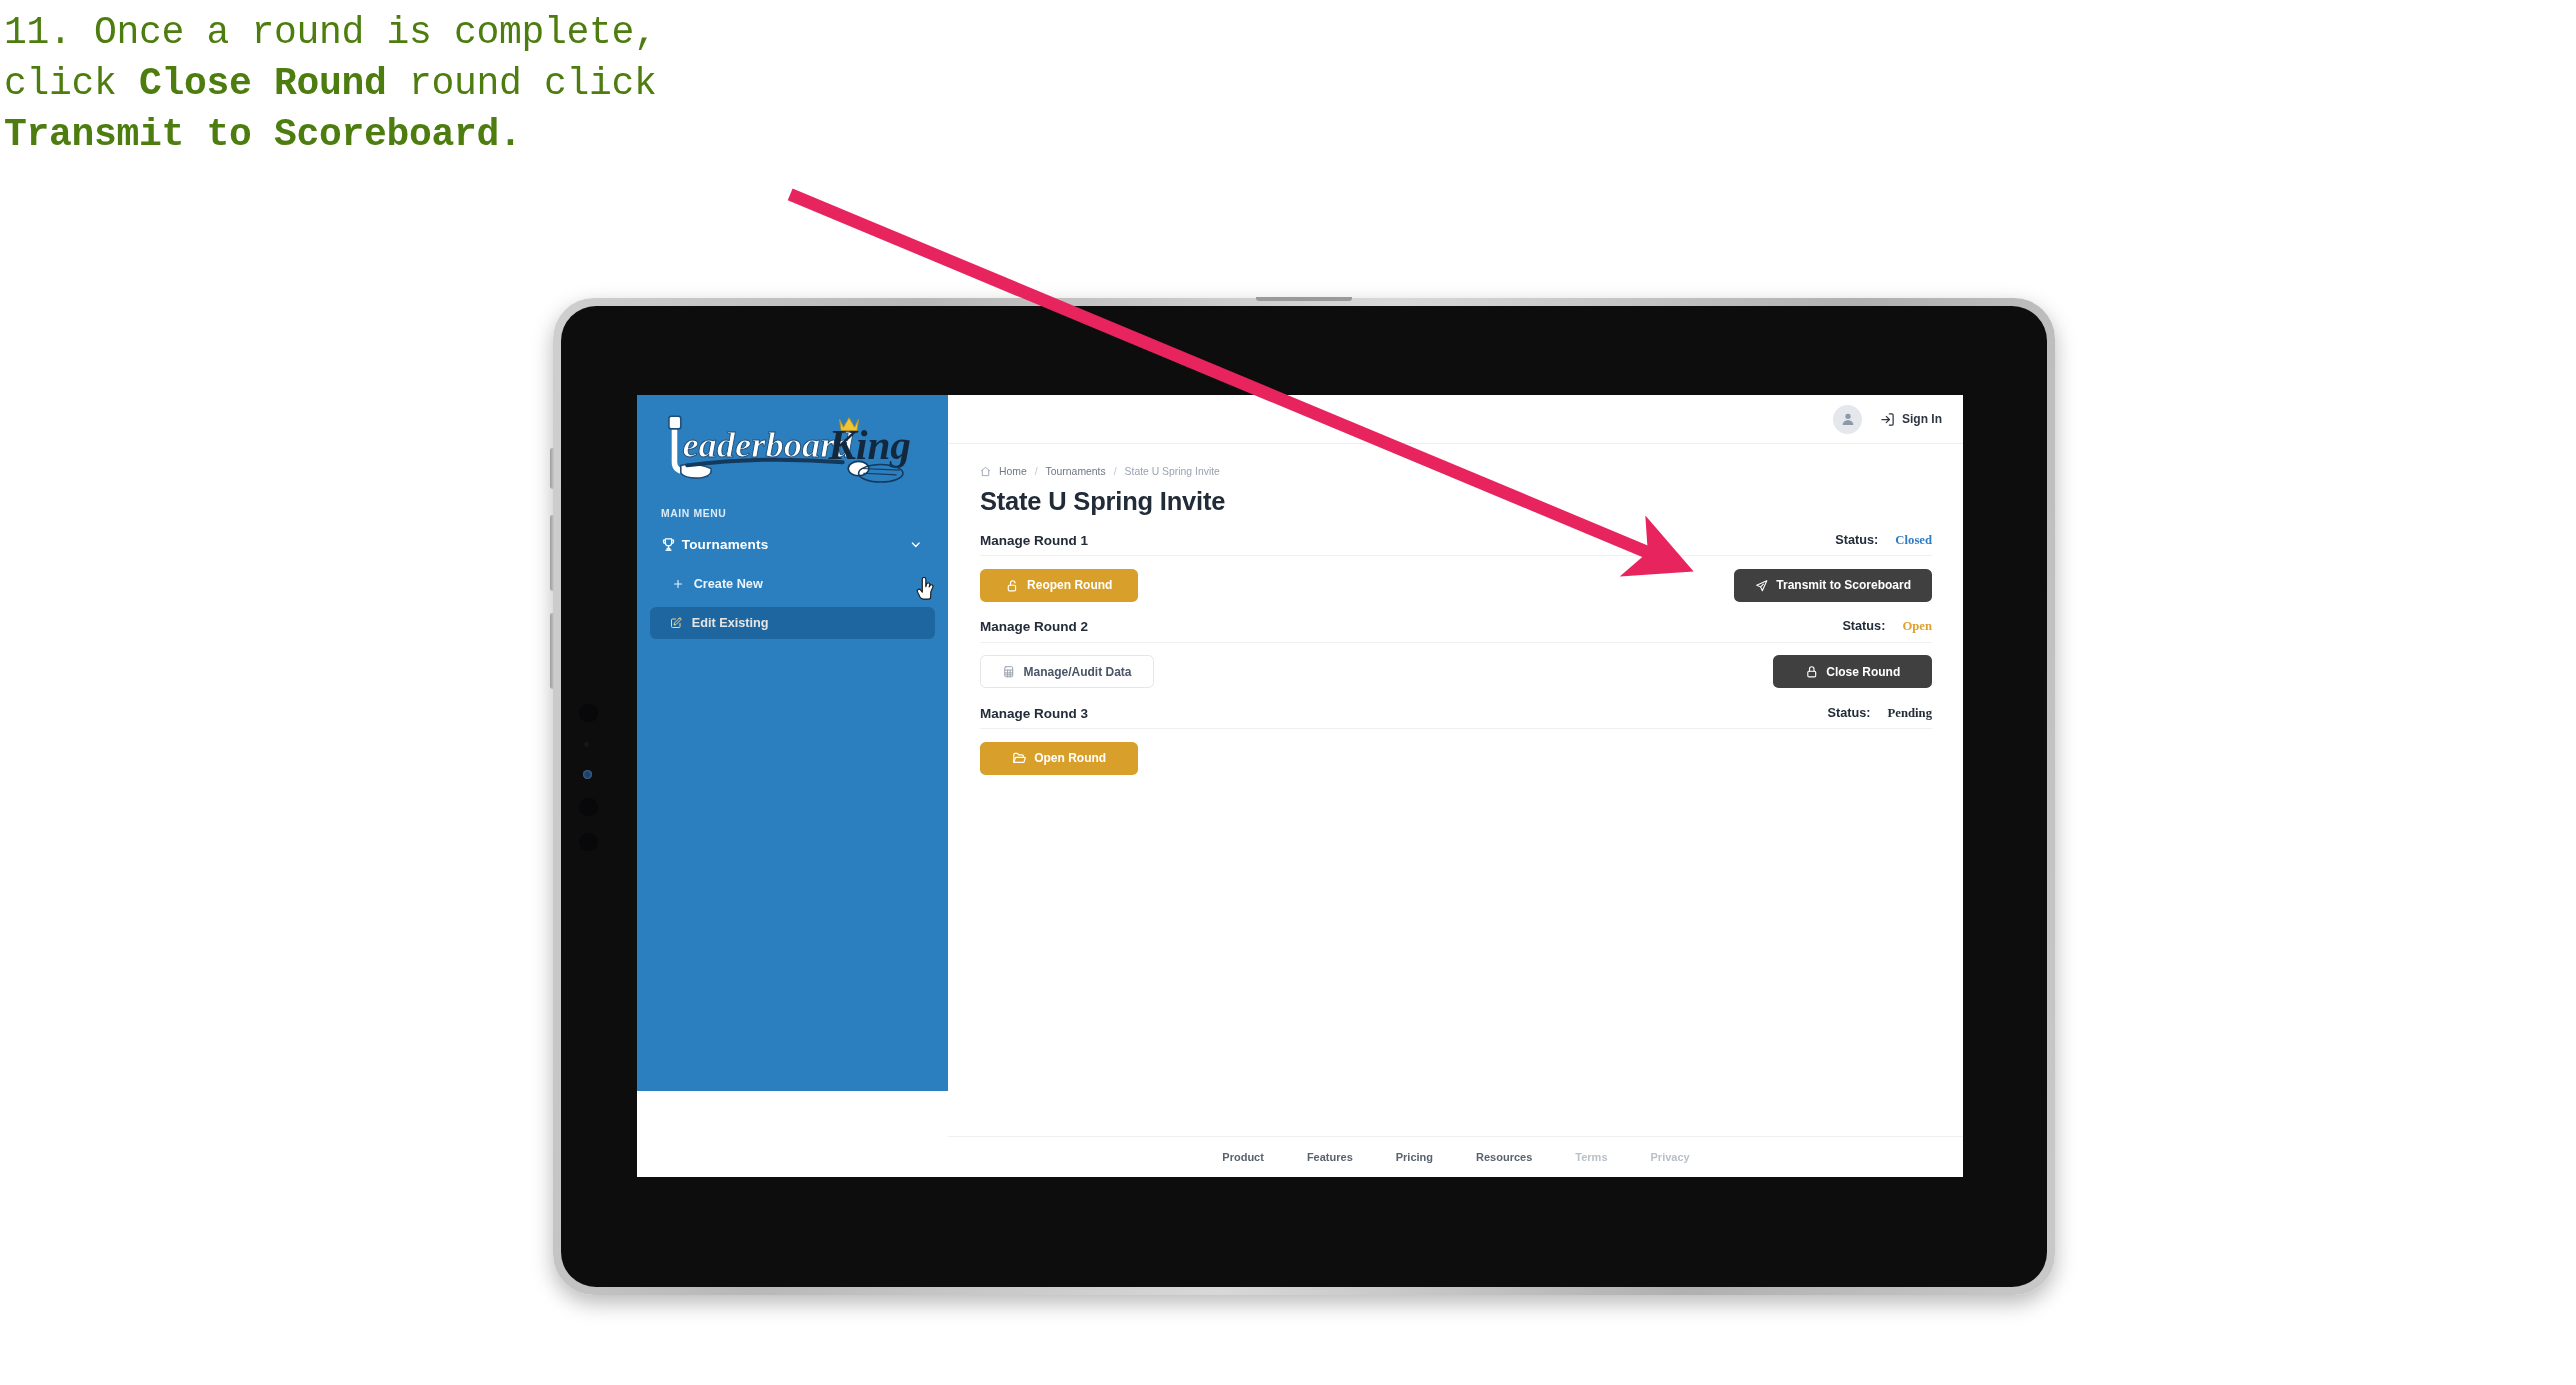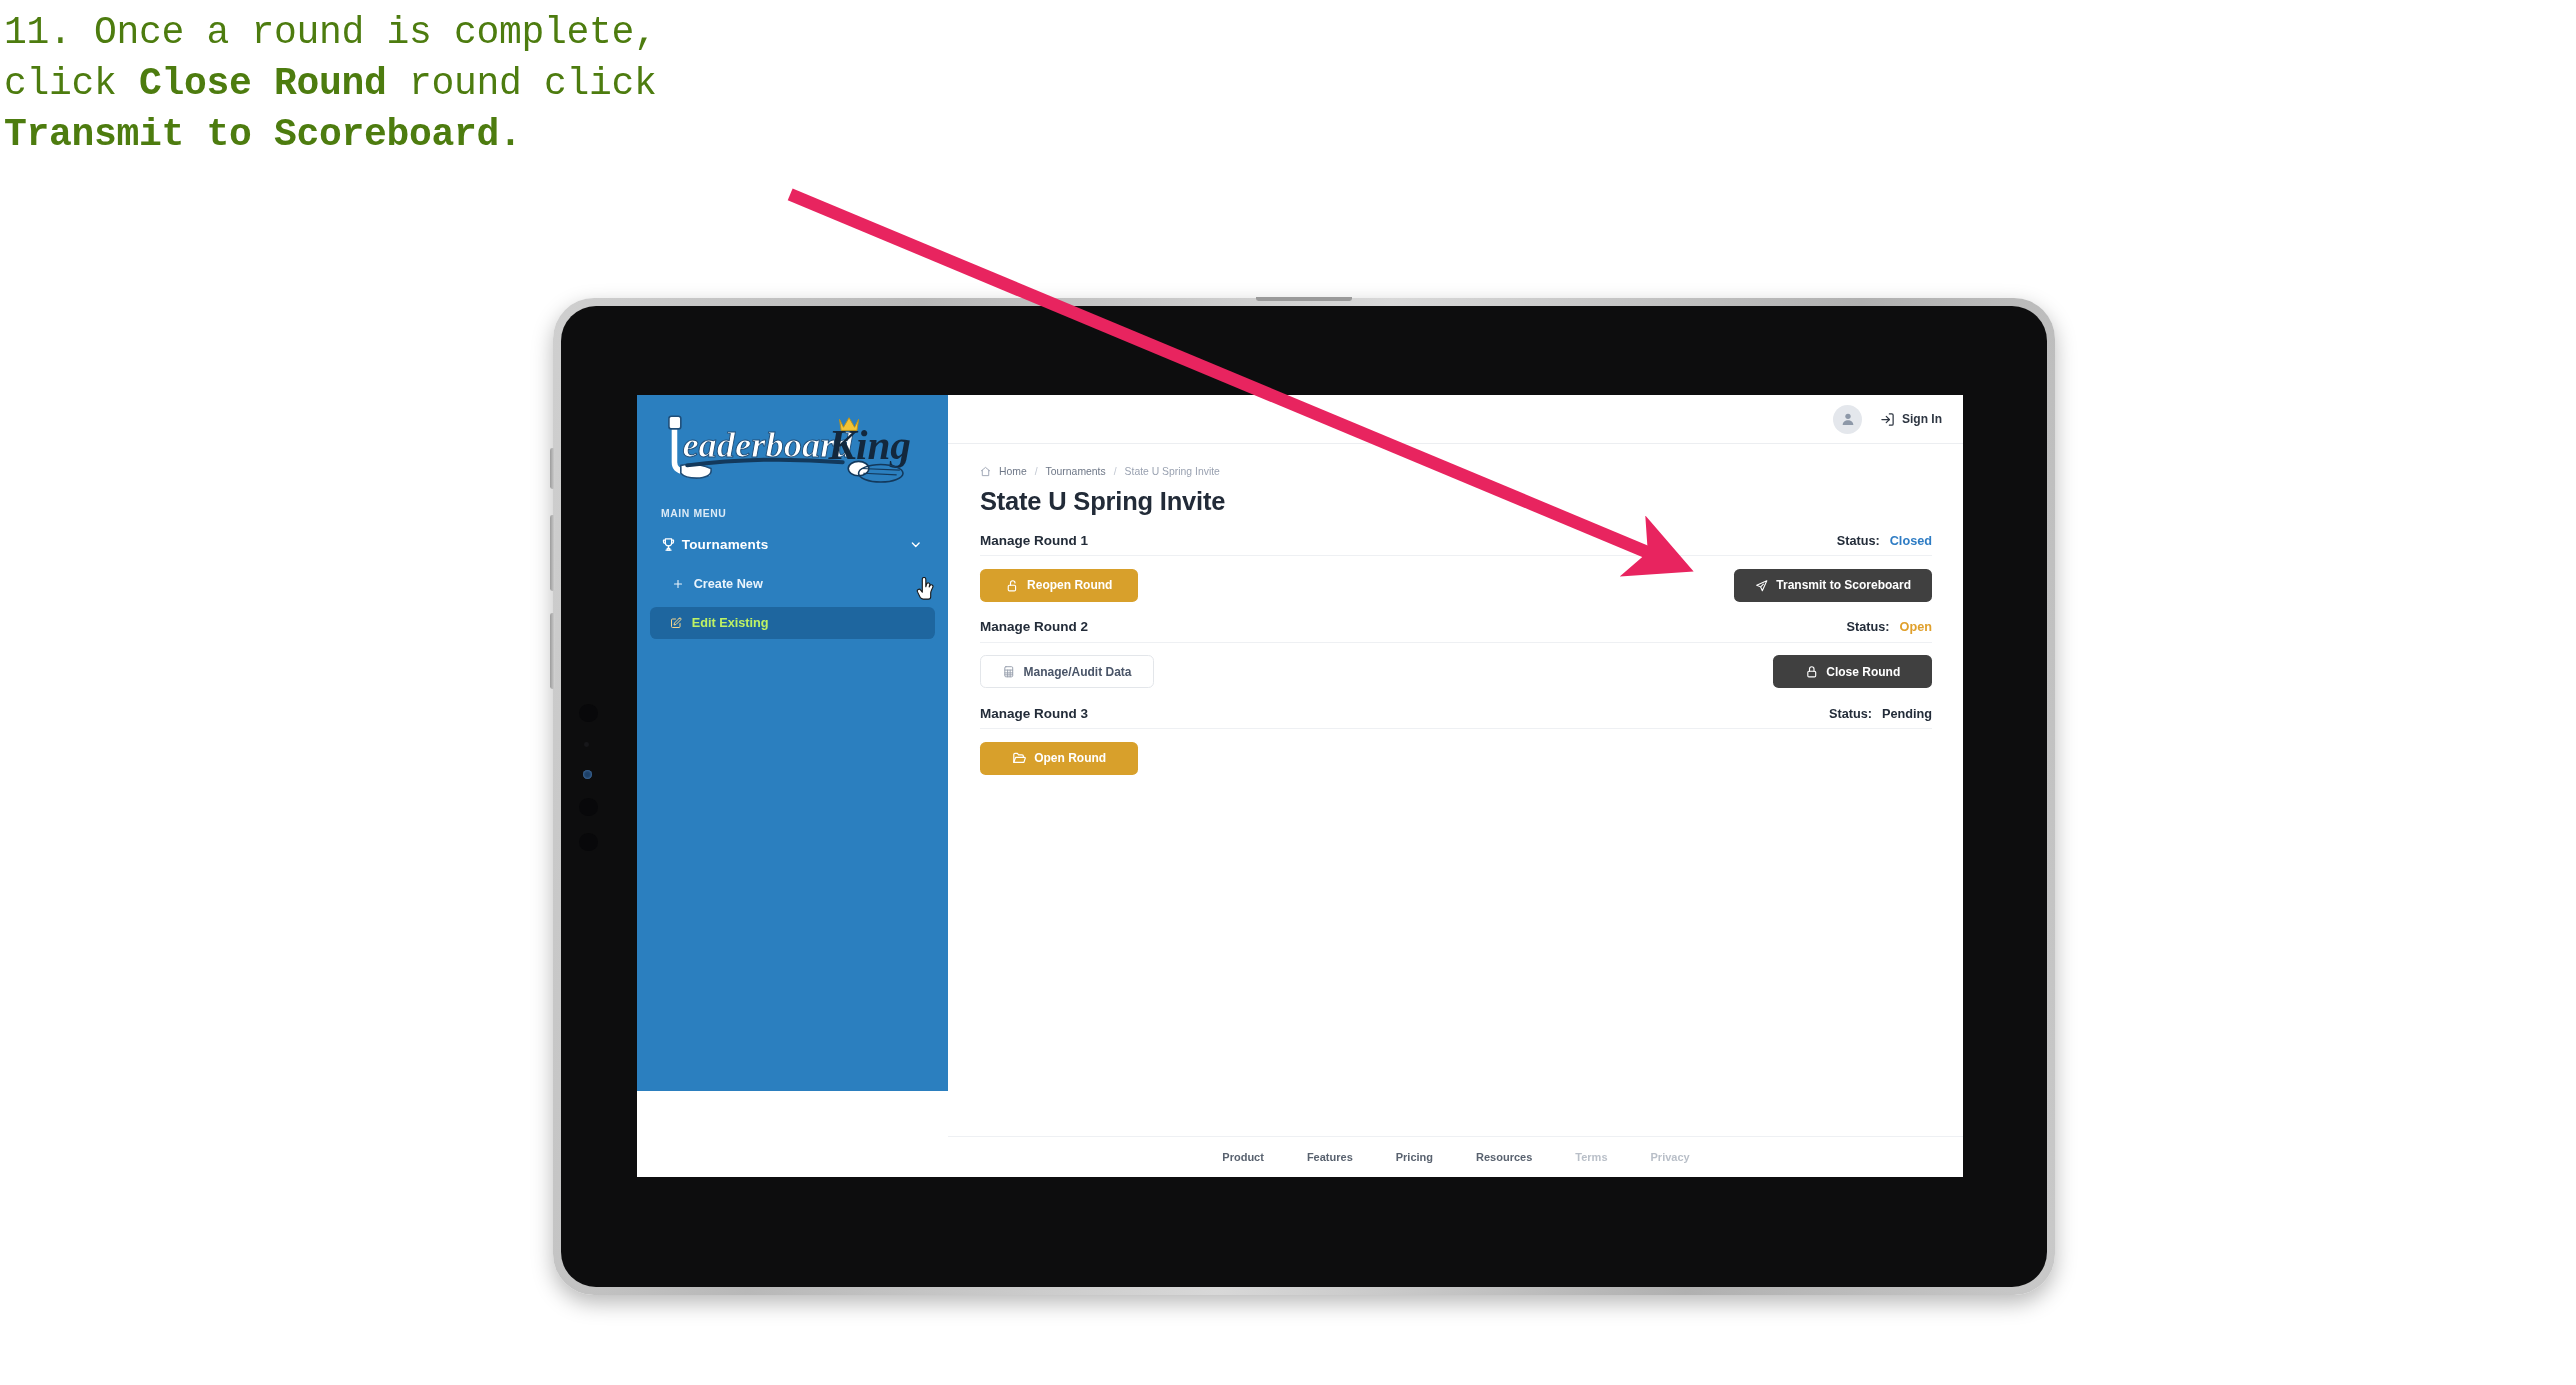--- a/index.html
+++ b/index.html
@@ -111,21 +111,21 @@
     padding: 0 11px 0 22px;
     border-radius: 6.4px;
     font-size: 12.7px;
     font-weight: 700;
     color: #eaf4fc;
     position: relative;
   }
   .nav-sub .ico { width: 22px; display:flex; align-items:center; }
   .nav-sub.active {
     background: #1e669f;
-    color: #bef264;
+    color: #e5e5e5;
     padding-left: 20px;
   }
   .nav-sub.active .ico svg { stroke: #f4d58f; }
 
   
   #topbar {
     position: absolute; left: 311px; top: 0;
     width: 1016px; height: 49px;
     background: #ffffff;
     border-bottom: 0.8px solid #eceef1;
@@ -170,21 +170,21 @@
     margin-top: 17.5px;
   }
   .round:first-of-type { margin-top: 14.3px; }
   .round-head {
     display:flex; align-items:flex-end; justify-content:space-between;
     padding-bottom: 7.2px;
     border-bottom: 0.8px solid #eef0f3;
   }
   .round-name { font-size: 13.5px; font-weight: 700; color: #232c39; }
   .round-status { font-size: 12.7px; font-weight: 700; color: #232c39; }
-  .round-status .val { margin-left: 10px; }
+  .round-status .val { margin-left: 17px; font-family: Liberation Serif, serif; }
   .st-closed { color: #2e7cc4; }
   .st-open   { color: #e0a02c; }
   .st-pending{ color: #232c39; }
 
   .round-actions {
     display:flex; align-items:center; justify-content:space-between;
     margin-top: 12.7px;
   }
   .btn {
     display:inline-flex; align-items:center; gap:8px;

